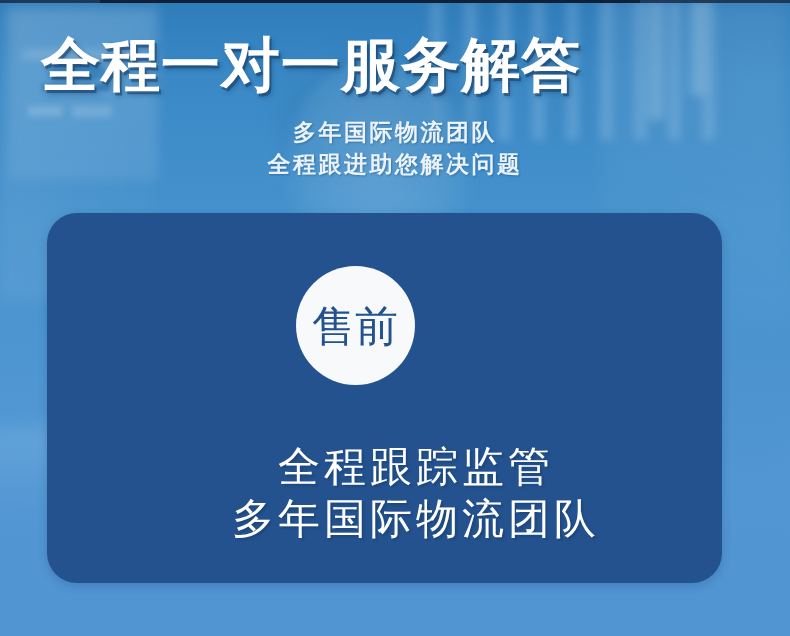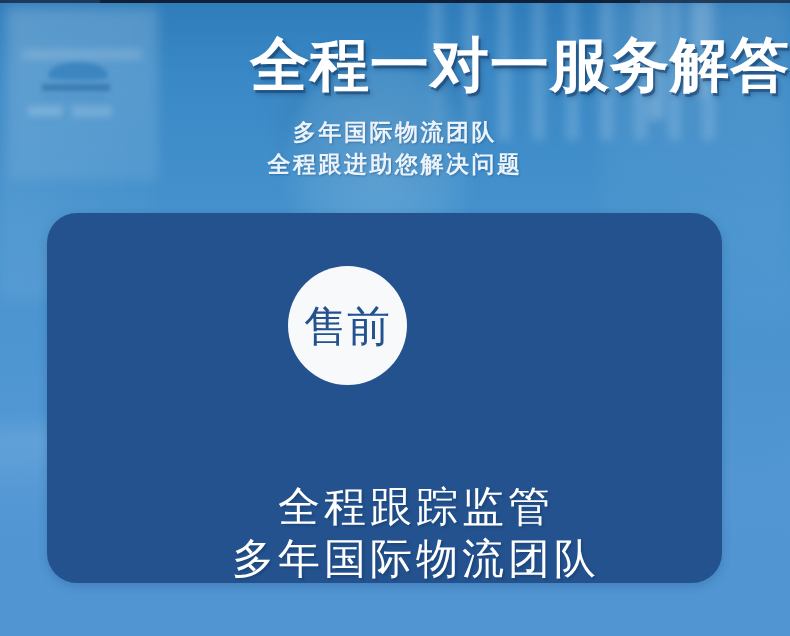--- a/index.html
+++ b/index.html
@@ -138,21 +138,22 @@
     background:#1b2f4a; opacity:.88;
   }
   .top-rule-light {
     position:absolute; left:100px; top:0; width:540px; height:3px;
     background:#0c1a2c; opacity:.75;
   }
 
   
   .headline-wrap {
     position:absolute; left:0; top:30px; width:790px;
-    text-align:right;
+    text-align:left;
+    padding-left:41px;
   }
   .headline {
     display:inline-block;
     font-size:59px;
     line-height:70px;
     font-weight:700;
     color:#ffffff;
     letter-spacing:1px;
     text-shadow:
        2px 3px 0 rgba(22,62,105,.55),
@@ -177,21 +178,21 @@
     position:absolute;
     left:47px; top:213px;
     width:675px; height:370px;
     background:#23528f;
     border-radius:30px;
     box-shadow:0 3px 10px rgba(20,55,95,.22);
   }
 
   .circle-row {
     position:absolute;
-    left:8px; top:53px; width:556px;
+    left:16px; top:53px; width:556px;
     display:flex;
     justify-content:center;
     gap:108px;
     padding-left:28px;
   }
   .circle {
     width:119px; height:119px;
     border-radius:50%;
     background:#f7f9fb;
     display:flex;
@@ -204,21 +205,20 @@
     font-weight:400;
     color:#23528f;
     letter-spacing:0px;
     white-space:nowrap;
   }
 
   .panel-footer {
     position:absolute;
     left:0; top:228px; width:738px;
     text-align:center;
-    margin-top:40px;
   }
   .footer-line {
     display:block;
     font-size:42px;
     line-height:52px;
     font-weight:400;
     color:#ffffff;
     letter-spacing:4px;
     text-shadow:2px 2px 2px rgba(15,45,80,.30);
   }

